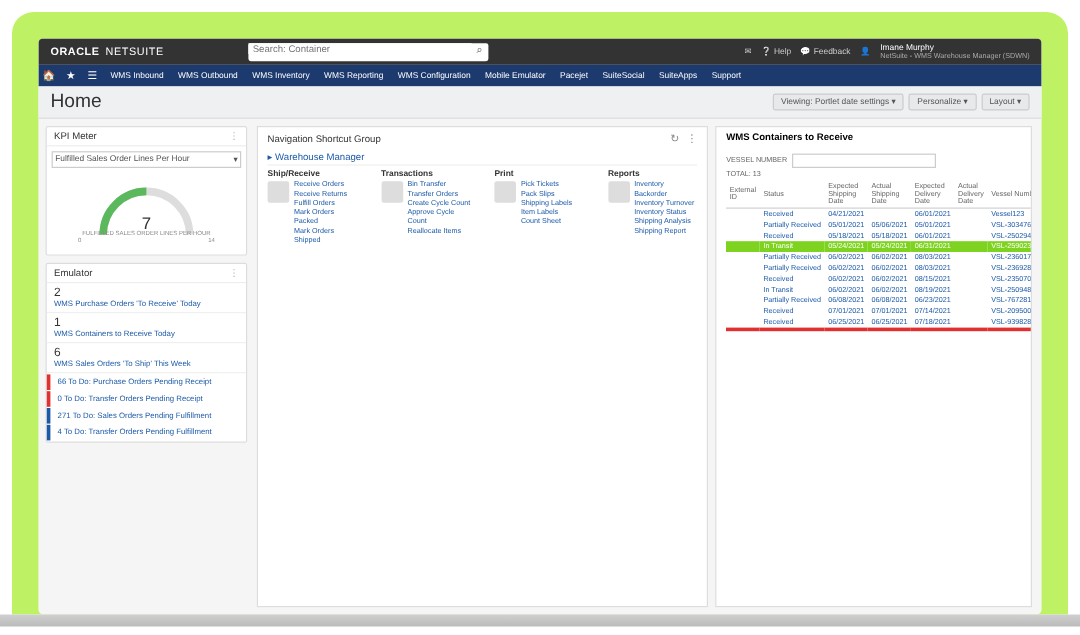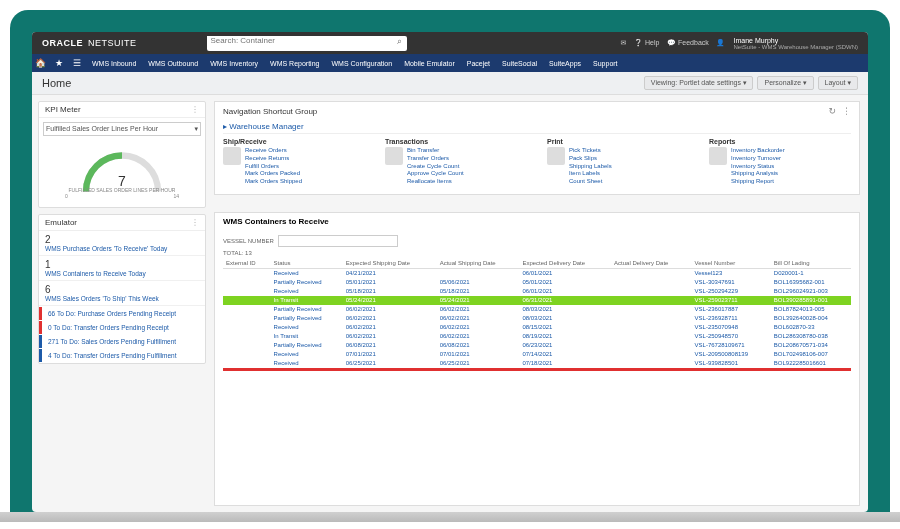--- a/index.html
+++ b/index.html
@@ -1,51 +1,51 @@
 <!DOCTYPE html>
 <html><head>
 <meta charset="utf-8">
 <style>
 *{margin:0;padding:0;box-sizing:border-box;font-family:Arial,Helvetica,sans-serif}
 body{background:#fff;display:flex;justify-content:center;align-items:flex-start;padding:10px}
-.laptop{width:880px;background:#0f766e;border-radius:18px 18px 0 0;padding:22px 22px 0;position:relative}
+.laptop{width:880px;background:#bef264;border-radius:18px 18px 0 0;padding:22px 22px 0;position:relative}
 .laptop::after{content:"";position:absolute;bottom:-22px;left:-30px;right:-30px;height:22px;background:linear-gradient(#d0d0d0,#a0a0a0);border-radius:0 0 8px 8px}
 .screen{background:#f5f5f5;border-radius:4px;overflow:hidden;height:480px;display:flex;flex-direction:column}
 .topbar{background:#333;color:#fff;display:flex;align-items:center;padding:3px 10px;font-size:9px;height:22px}
 .brand{font-weight:bold;letter-spacing:.5px}
 .brand .sub{font-weight:normal;margin-left:2px}
 .search-wrap{margin-left:70px;display:flex;align-items:flex-start;background:#fff;border-radius:2px;height:15px;width:200px}
 .search-wrap input{border:none;outline:none;font-size:8px;padding:0 4px;flex:1;color:#333}
 .search-wrap .sicon{width:14px;text-align:center;color:#666;font-size:9px}
 .top-right{margin-left:auto;display:flex;align-items:center;gap:8px;font-size:7px;color:#ccc}
 .top-right .uname{color:#fff;font-size:7px}
 .top-right .urole{color:#aaa;font-size:6px}
 .navbar{background:#1c3a6e;color:#fff;display:flex;align-items:center;height:18px;font-size:7px}
 .navbar .nicon{width:18px;text-align:center;font-size:9px}
 .navbar .nitem{padding:0 6px;cursor:pointer}
 .page-head{background:#eef0f2;display:flex;align-items:center;padding:4px 10px;font-size:11px;border-bottom:1px solid #ddd}
-.page-title{font-size:11px;color:#333}
+.page-title{font-size:16px;color:#333}
 .page-actions{margin-left:auto;display:flex;gap:4px;font-size:7px;color:#555}
 .page-actions .pa{background:#e8e9eb;border:1px solid #ccc;padding:2px 6px;border-radius:2px;cursor:pointer}
 .content{display:flex;flex:1;overflow:hidden}
 .left{width:180px;padding:6px;display:flex;flex-direction:column;gap:6px}
 .card{background:#fff;border:1px solid #ddd;border-radius:2px;font-size:7px}
 .card-h{padding:3px 6px;font-size:8px;color:#333;border-bottom:1px solid #eee;display:flex;align-items:flex-start}
 .card-h .cicon{margin-left:auto;color:#aaa}
 .kpi-sel{margin:4px;border:1px solid #ccc;font-size:7px;padding:2px;display:flex;justify-content:space-between;color:#555}
 .gauge{text-align:center;padding:4px 0 8px}
 .gauge svg{width:90px;height:50px}
 .gauge-val{font-size:14px;color:#333;margin-top:-22px;position:relative}
 .gauge-lbl{font-size:5px;color:#888;margin-top:-2px}
 .gauge-scale{display:flex;justify-content:space-between;padding:0 26px;font-size:5px;color:#888}
 .rem-item{padding:3px 6px;border-bottom:1px solid #f0f0f0}
 .rem-item .rn{font-size:10px;color:#333}
 .rem-item .rt{color:#1c5aa8;font-size:6.5px}
 .todo{padding:3px 6px;border-left:3px solid;margin:1px 0;font-size:6.5px;color:#1c5aa8}
-.right{flex:1;padding:6px 8px 6px 2px;display:flex;flex-direction:column;gap:17px;overflow:hidden}
+.right{flex:1;padding:6px 8px 6px 2px;display:flex;flex-direction:row;gap:6px;overflow:hidden}
 .nav-sc{background:#fff;border:1px solid #ddd;padding:4px 8px}
 .nav-sc-h{font-size:8px;color:#333;margin-bottom:4px;display:flex;align-items:center}
 .nav-sc-h .ref{margin-left:auto;color:#888;font-size:9px}
 .wm-title{color:#1c5aa8;font-size:8px;font-weight:normal;padding:2px 0}
 .sc-row{display:flex;gap:20px;padding:4px 0;border-top:1px solid #eee}
 .sc-col{flex:1}
 .sc-col-h{font-size:7px;color:#333;font-weight:bold;margin-bottom:2px}
 .sc-body{display:flex;gap:4px}
 .sc-icon{width:18px;height:18px;background:#ddd;border-radius:2px;flex-shrink:0}
 .sc-links{display:flex;flex-direction:column}

